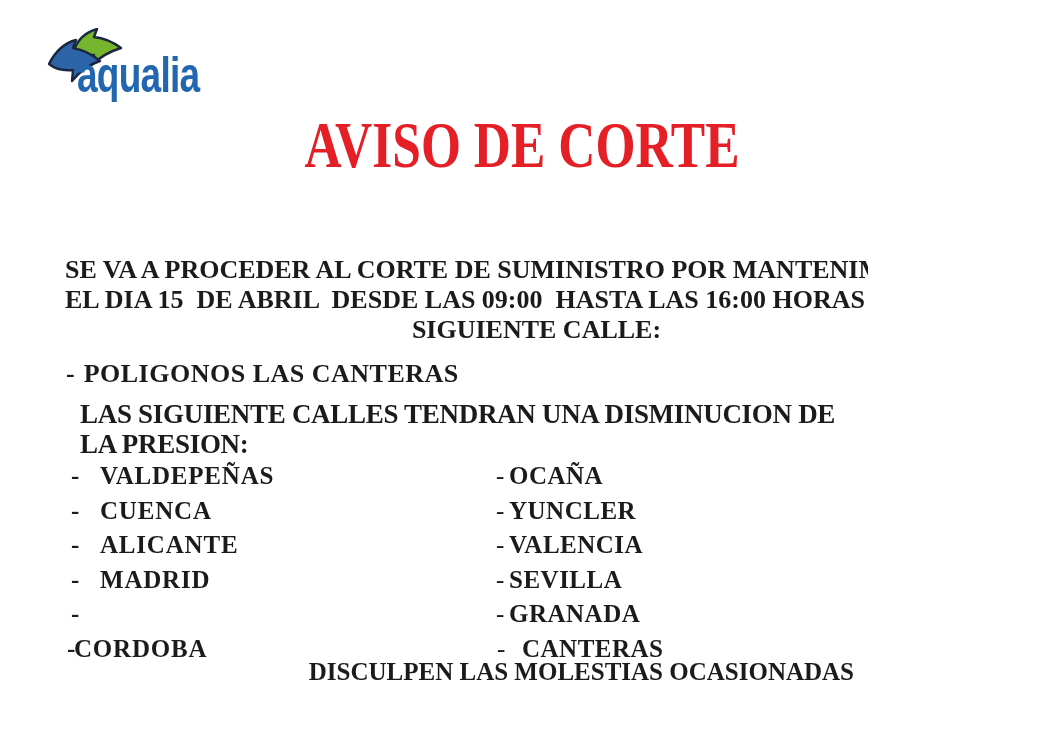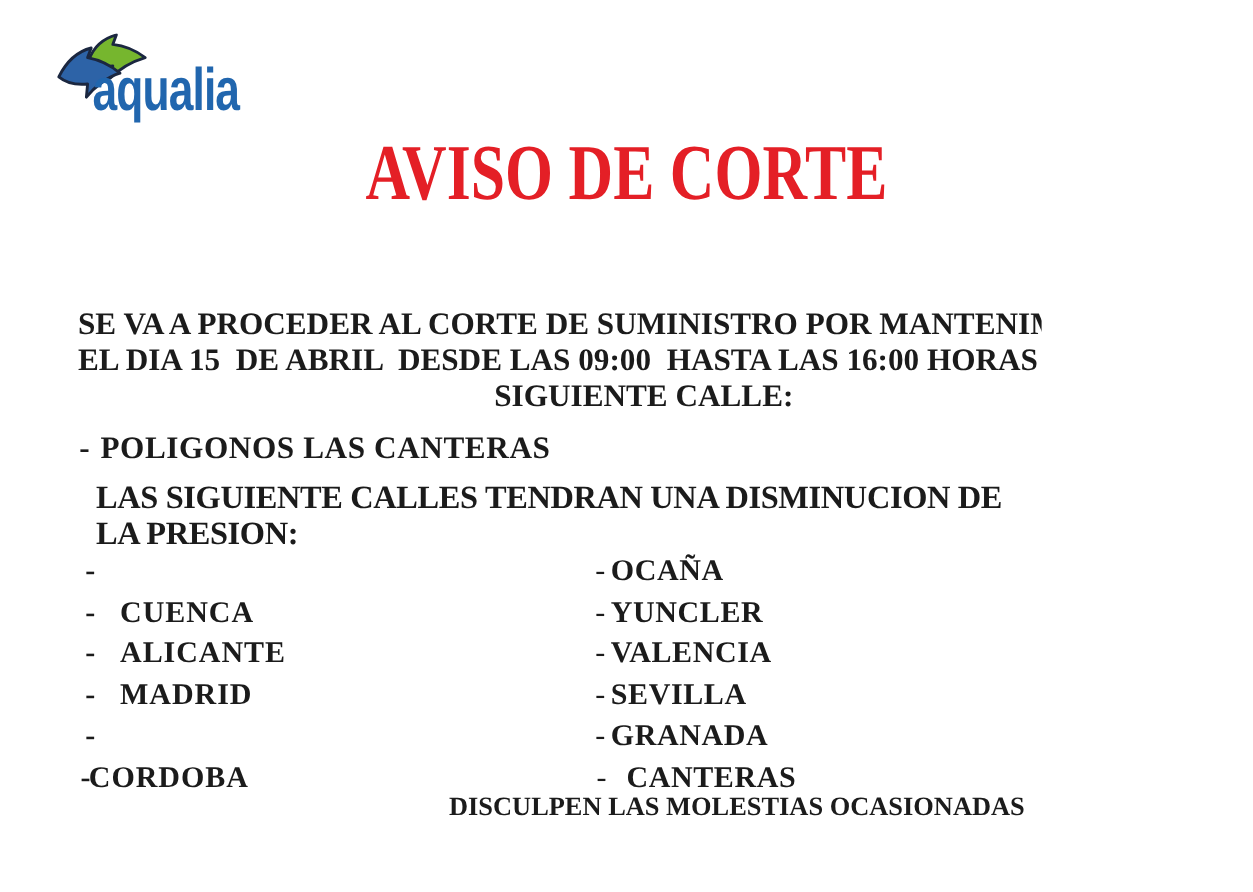--- a/index.html
+++ b/index.html
@@ -54,21 +54,21 @@
   .srow .dr { position:absolute; left:496px; font-weight:normal; }
   .srow .lr { position:absolute; left:509px; letter-spacing:0.5px; }
   .srow.last .dl { left:67px; }
   .srow.last .ll { left:74px; }
   .srow.last .dr { left:497px; }
   .srow.last .lr { left:522px; }
 
   
   .footer {
     position:absolute; right:14px; top:659px;
-    font-size:22px; line-height:26px; font-weight:bold;
+    font-size:25px; line-height:26px; font-weight:bold;
   }
 </style>
 </head>
 <body>
 
 <div class="page">
 
   <div class="logo">
     <svg width="78" height="56" viewBox="0 0 78 56" aria-hidden="true">
       <path d="M27 22 C31 11 39 4 50 1 L47 9 C57 10 66 14 74 20 C64 23 53 29 45 37 L47 27 C39 28 31 26 27 22 Z" fill="#76b62e" stroke="#1b2740" stroke-width="2.4" stroke-linejoin="round"></path>
@@ -88,20 +88,21 @@
   <div class="affected">
     <span class="dash">-</span><span class="lbl">POLIGONOS LAS CANTERAS</span>
   </div>
 
   <div class="subhead">LAS SIGUIENTE CALLES TENDRAN UNA DISMINUCION DE LA PRESION:</div>
 
   <div class="streets">
 
     <div class="srow">
       <span class="dl">-</span>
+      <span class="ll">VALDEPEÑAS</span>
       <span class="dr">-</span>
       <span class="lr">OCAÑA</span>
     </div>
 
     <div class="srow">
       <span class="dl">-</span>
       <span class="ll">CUENCA</span>
       <span class="dr">-</span>
       <span class="lr">YUNCLER</span>
     </div>

